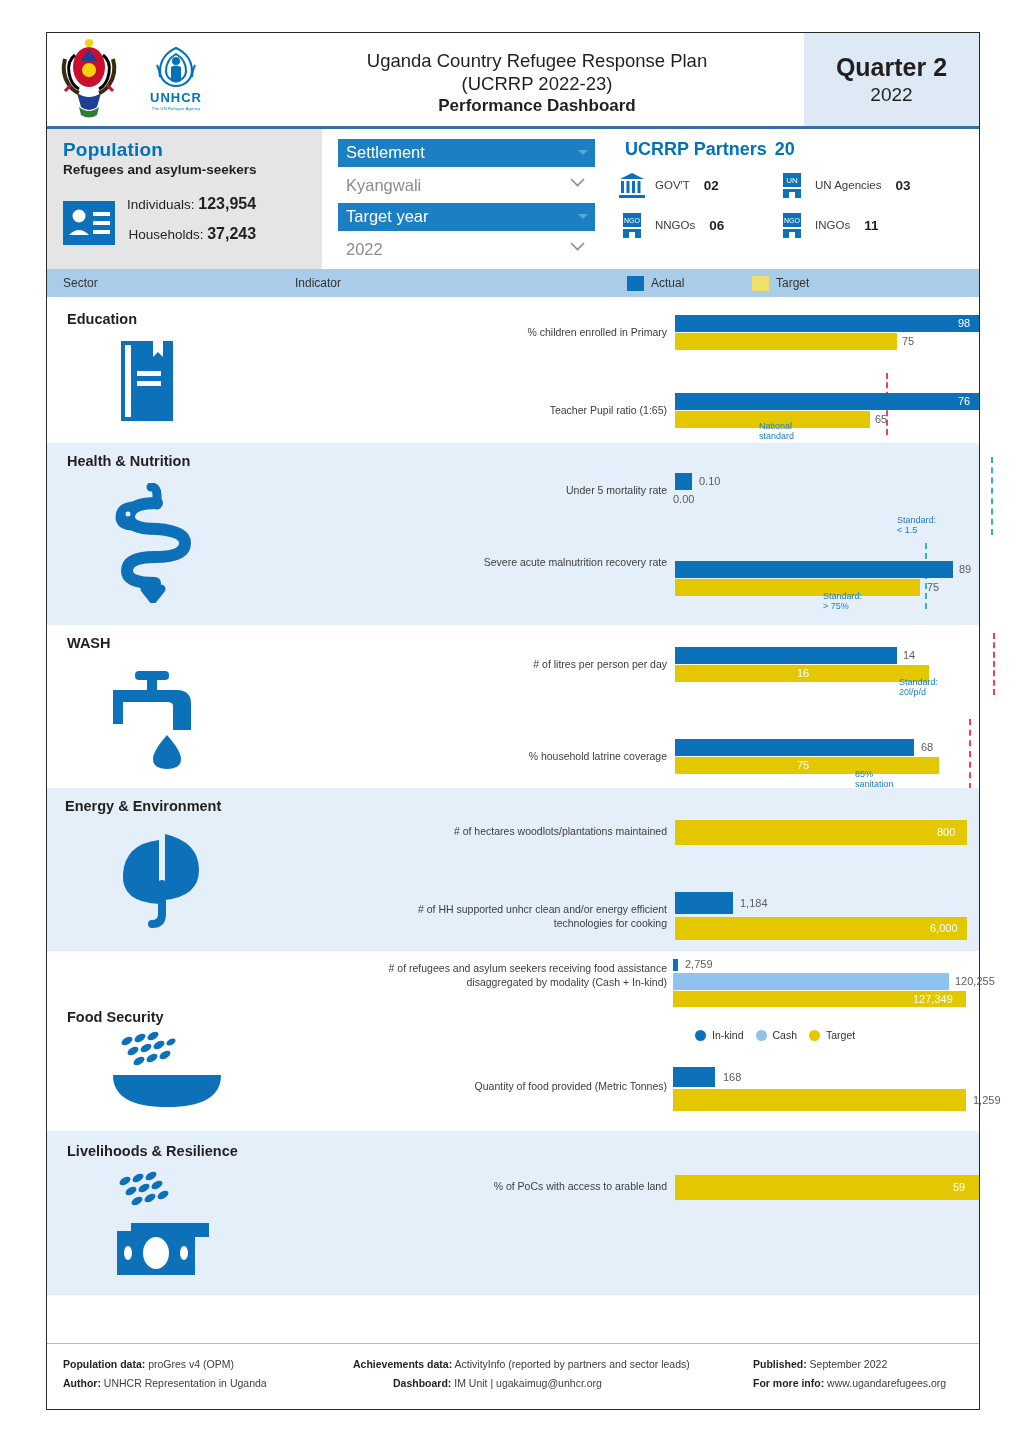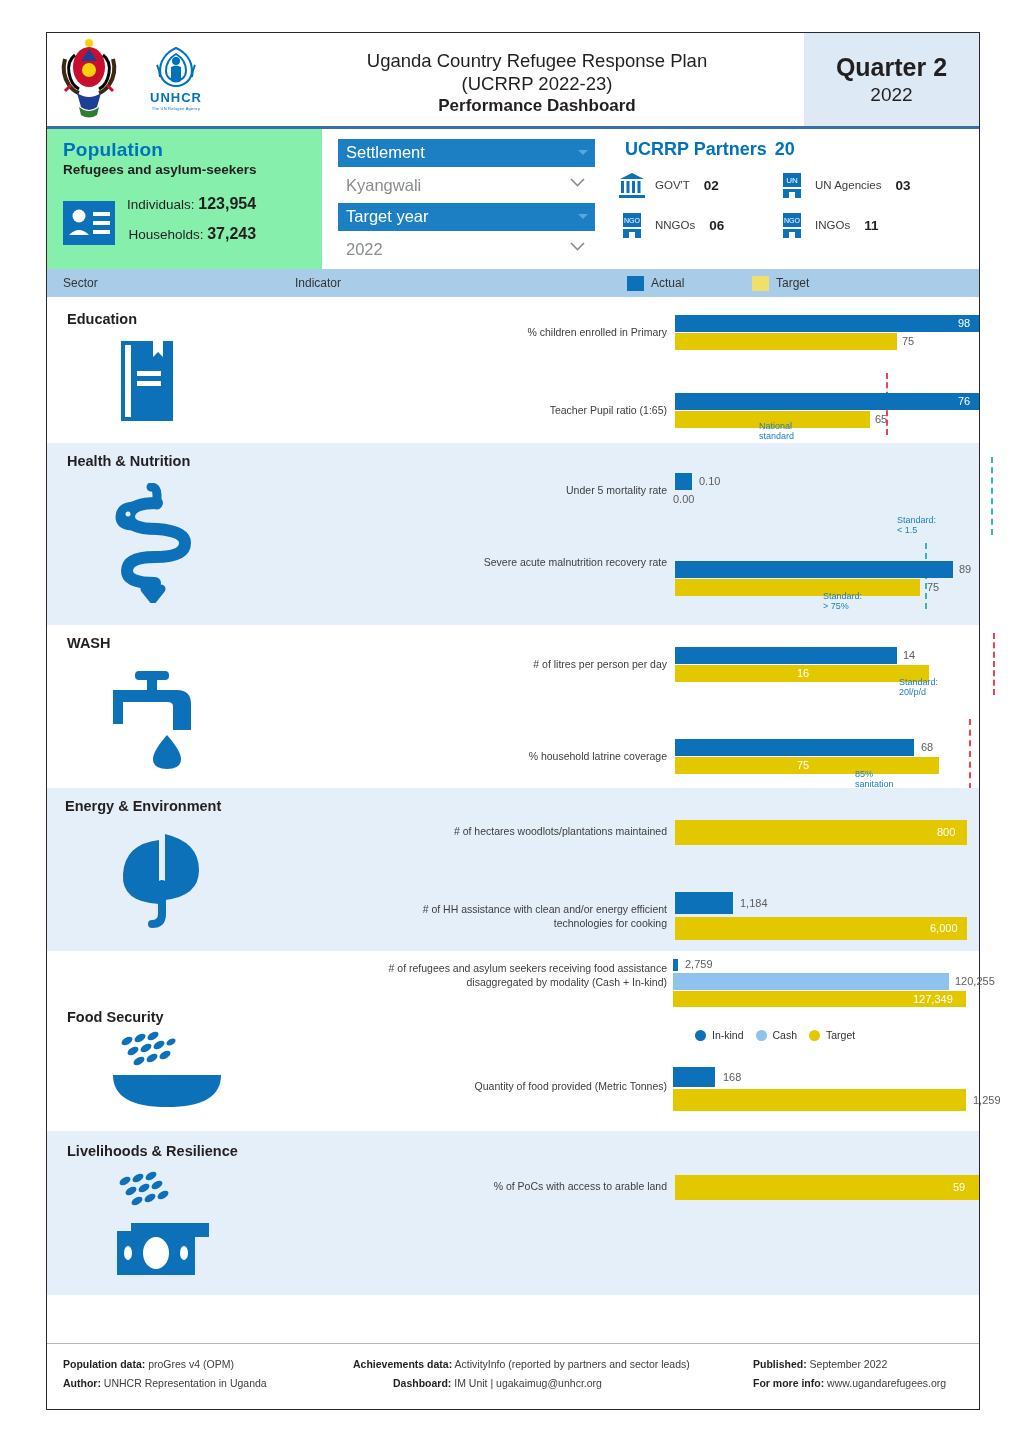--- a/index.html
+++ b/index.html
@@ -32,21 +32,21 @@
     position: absolute; right: 0; top: 0; width: 175px; height: 93px;
     background: #ddeaf6; display: flex; flex-direction: column;
     align-items: center; justify-content: center;
   }
   .q-main { font-size: 25px; font-weight: bold; color: #231f20; }
   .q-sub { font-size: 19px; color: #231f20; margin-top: 2px; }
 
   
   .info-strip { position: relative; height: 140px; display: flex; }
   .pop-card {
-    width: 275px; background: #86efac; padding: 10px 12px 0 16px;
+    width: 275px; background: #e5e5e5; padding: 10px 12px 0 16px;
   }
   .pop-title { font-size: 19px; font-weight: bold; color: #0072bc; letter-spacing: .2px; }
   .pop-sub { font-size: 13.5px; font-weight: bold; color: #231f20; margin-top: 1px; }
   .pop-rows { display: flex; align-items: center; margin-top: 14px; gap: 12px; }
   .pop-icon { width: 52px; height: 44px; flex: none; }
   .pop-lines { font-size: 13.5px; color: #231f20; }
   .pop-line { margin: 4px 0 12px 0; text-align: right; }
   .pop-line b { font-size: 16px; }
 
   .filters { width: 285px; padding: 10px 12px 0 16px; background: #fff; }
@@ -409,21 +409,21 @@
       <div class="row">
         <div class="ind-label" style="left:-10px; top:36px; width:380px;"># of hectares woodlots/plantations maintained</div>
         <div class="bars" style="left:378px; top:32px">
           <div class="bar yellow" style="left:0; top:0; width:292px; height:25px"></div>
           <span class="bval inside" style="left:262px; top:0; line-height:25px">800</span>
         </div>
       </div>
 
       <div class="row">
         <div class="ind-label" style="left:-10px; top:114px; width:380px;">
-          <span># of HH assistance with clean and/or energy efficient</span><br>
+          <span># of HH supported unhcr clean and/or energy efficient</span><br>
           <span>technologies for cooking</span>
         </div>
         <div class="bars" style="left:378px; top:104px">
           <div class="bar blue" style="left:0; top:0; width:58px; height:22px"></div>
           <span class="bval outside" style="left:65px; top:0; line-height:22px">1,184</span>
           <div class="bar yellow" style="left:0; top:25px; width:292px; height:23px"></div>
           <span class="bval inside" style="left:255px; top:25px; line-height:23px">6,000</span>
         </div>
       </div>
     </div>

